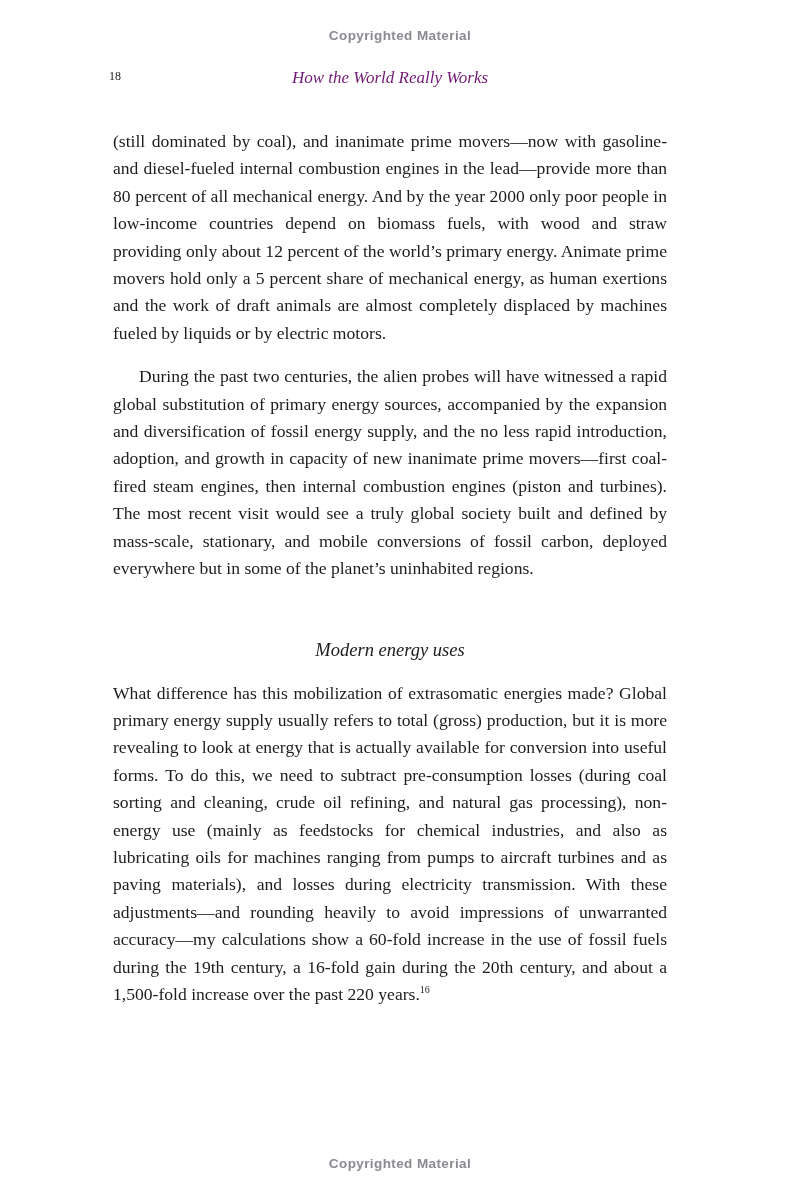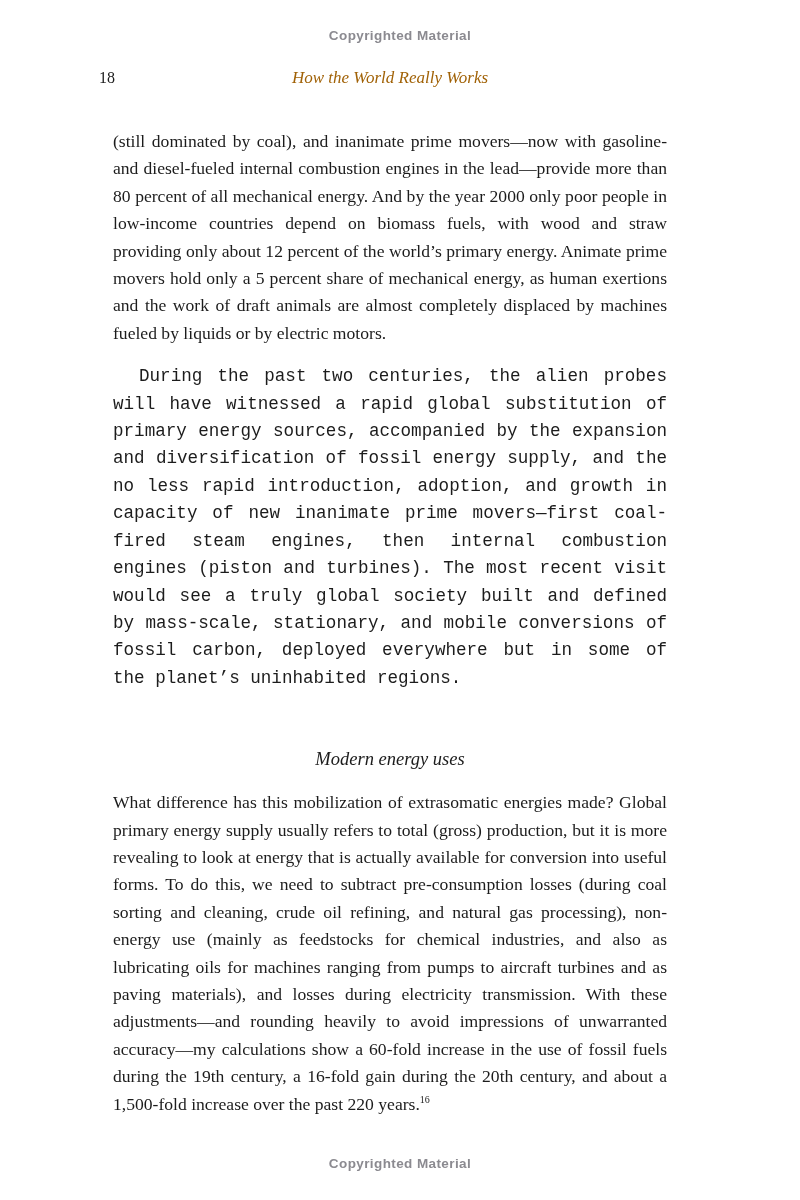--- a/index.html
+++ b/index.html
@@ -33,49 +33,48 @@
   .page-header {
     position: absolute;
     top: 68px;
     left: 97px;
     width: 586px;
     text-align: center;
     font-size: 17px;
   }
   .page-number {
     position: absolute;
-    left: 2px;
+    left: 12px;
     top: 1px;
-    font-size: 16px;
+    font-size: 12px;
     font-style: normal;
     color: #1c1c1c;
   }
   .running-title {
     font-style: italic;
-    color: #a16207;
+    color: #701a75;
     font-family: Liberation Serif, serif;
   }
 
   .body-text {
     position: absolute;
     top: 112px;
     left: 97px;
     width: 586px;
     font-size: 17.6px;
     line-height: 27.4px;
     text-align: justify;
     color: #1c1c1c;
   }
   .body-text p {
     margin: 16px;
     padding: 0;
   }
   .body-text p.indent {
     text-indent: 26px;
-    font-family: Liberation Mono, monospace;
   }
   .section-heading {
     margin: 54px 0 13px 0;
     padding: 0;
     text-align: center;
     font-size: 18.5px;
     font-weight: normal;
     font-style: italic;
     line-height: 27px;
     color: #1c1c1c;

